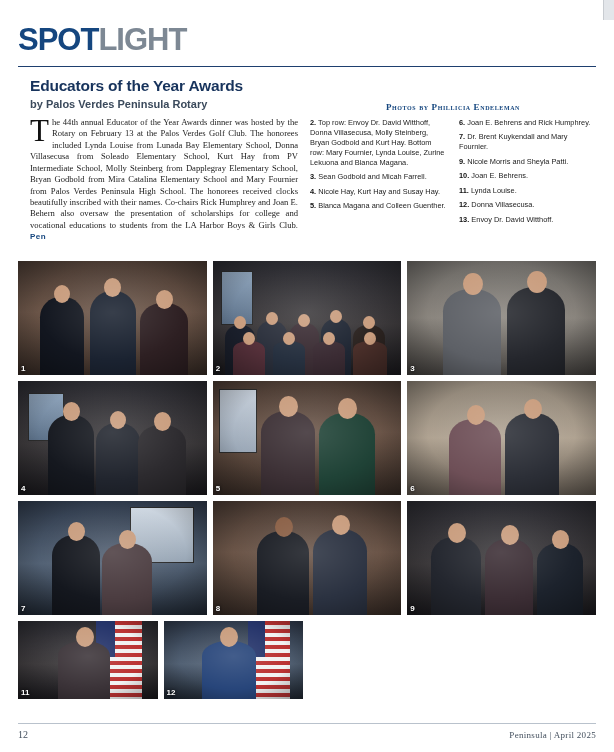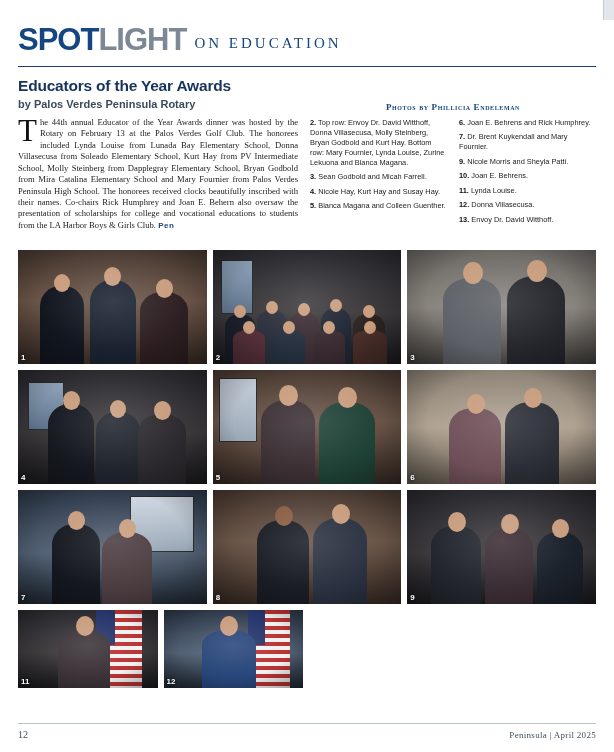--- a/index.html
+++ b/index.html
@@ -52,21 +52,21 @@
     color: #15467f;
     margin-left: 8px;
     position: relative;
     top: -2px;
   }
   
   .head-wrap {
     display: flex;
     margin-top: 10px;
   }
-  .head-left { width: 292px; }
+  .head-left { width: 292px; margin-left: 12px; }
   .title {
     font-family: "Liberation Sans", sans-serif;
     font-weight: bold;
     font-size: 15.5px;
     color: #17335c;
     letter-spacing: -0.2px;
   }
   .subtitle {
     font-family: "Liberation Sans", sans-serif;
     font-weight: bold;
@@ -242,21 +242,20 @@
 </head>
 <body>
 
 <div class="page">
 
   <div class="corner-tab"></div>
 
   <div class="masthead">
     <span class="spot-1">SPOT</span>
     <span class="spot-2">LIGHT</span>
-    <span class="spot-on">ON EDUCATION</span>
   </div>
 
   <div class="head-wrap">
 
     <div class="head-left">
       <div class="title">Educators of the Year Awards</div>
       <div class="subtitle">by Palos Verdes Peninsula Rotary</div>
       <p class="body-copy">
         <span class="dropcap">T</span><span>he 44th annual Educator of the Year Awards dinner was hosted by the Rotary on February 13 at the Palos Verdes Golf Club. The honorees included Lynda Louise from Lunada Bay Elementary School, Donna Villasecusa from Soleado Elementary School, Kurt Hay from PV Intermediate School, Molly Steinberg from Dapplegray Elementary School, Bryan Godbold from Mira Catalina Elementary School and Mary Fournier from Palos Verdes Peninsula High School. The honorees received clocks beautifully inscribed with their names. Co-chairs Rick Humphrey and Joan E. Behern also oversaw the presentation of scholarships for college and vocational educations to students from the LA Harbor Boys &amp; Girls Club.</span>
         <span class="endmark">Pen</span>

